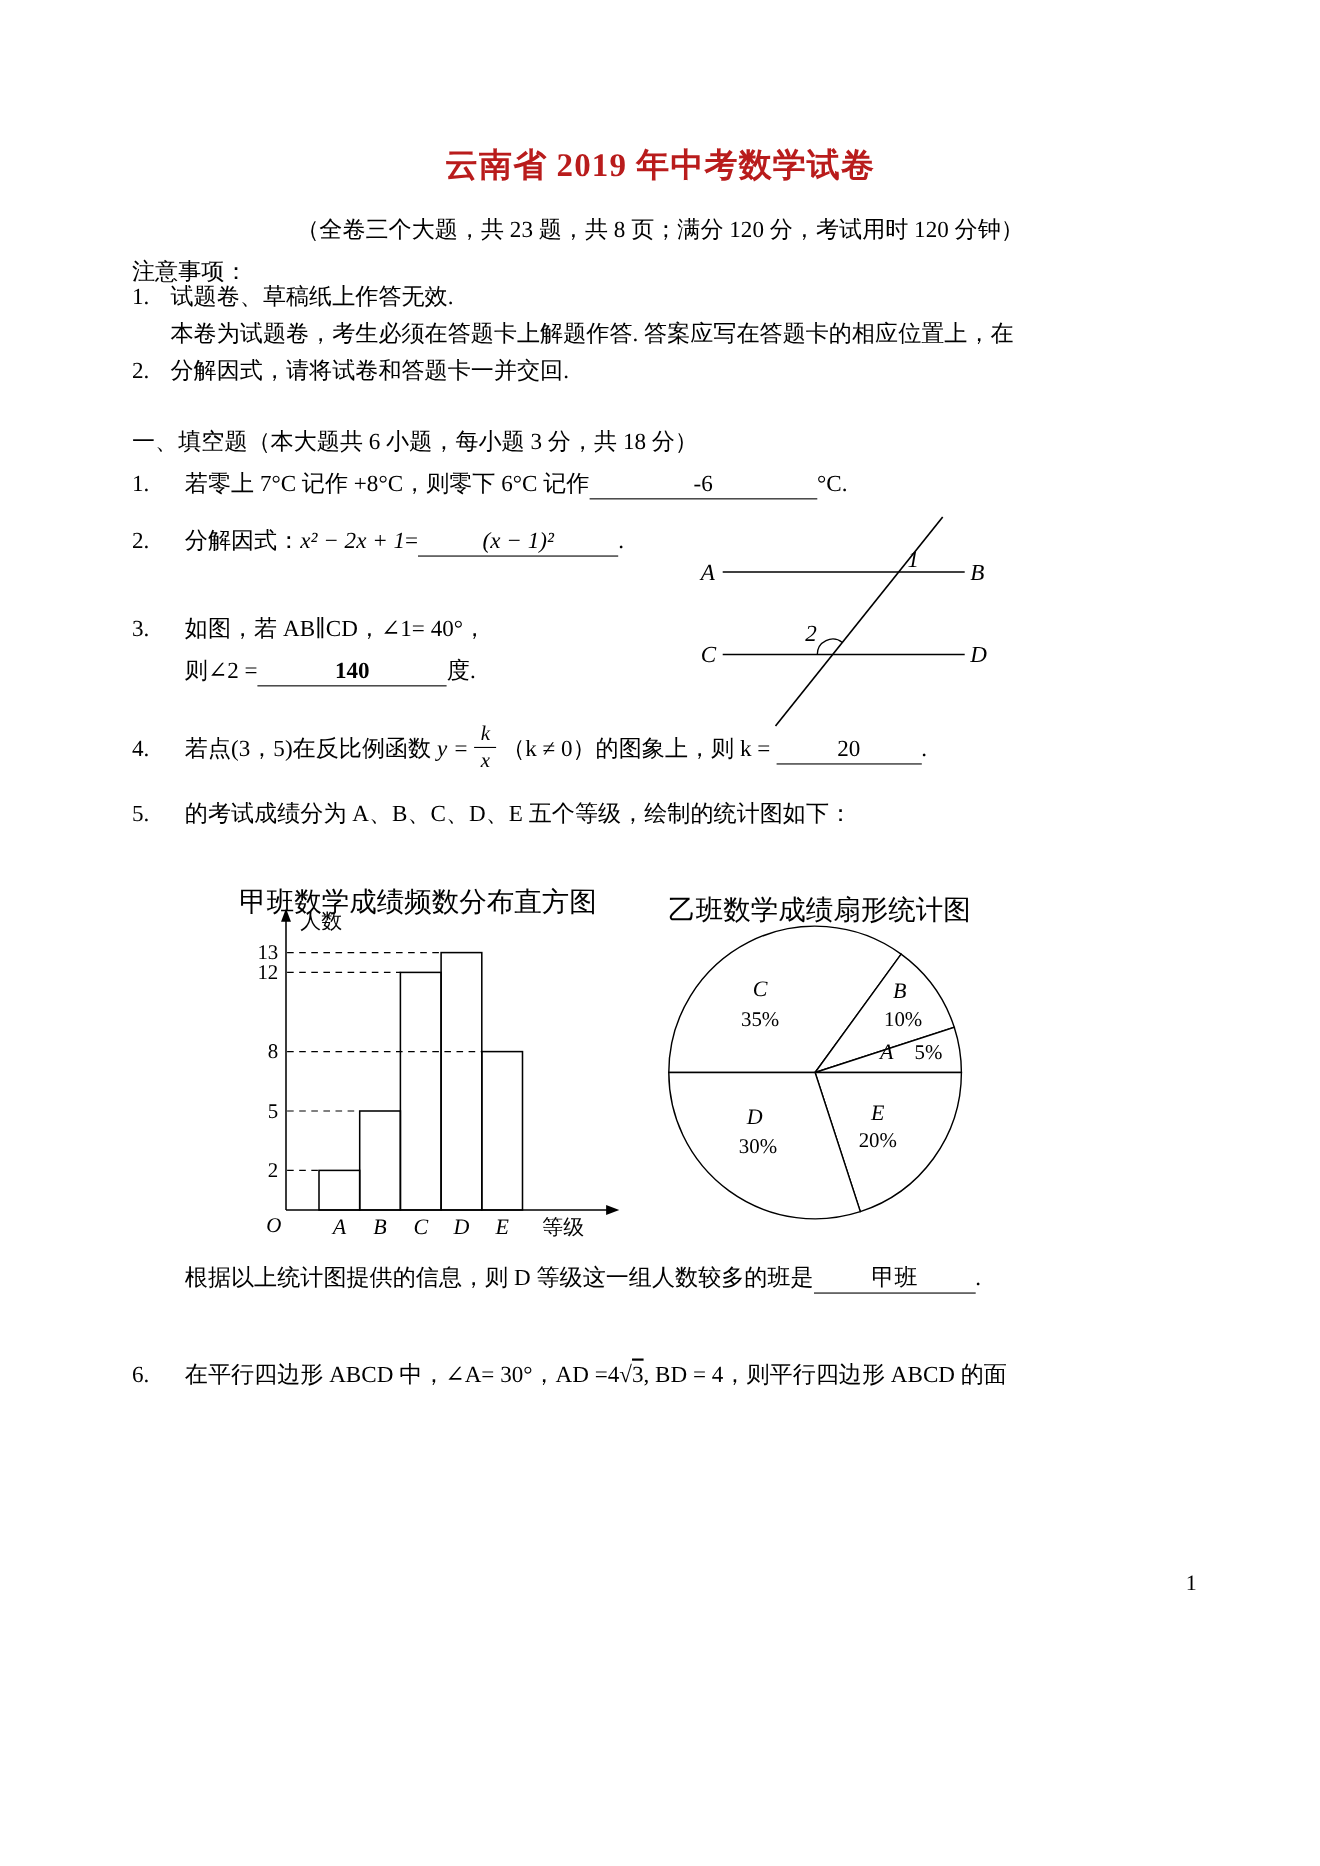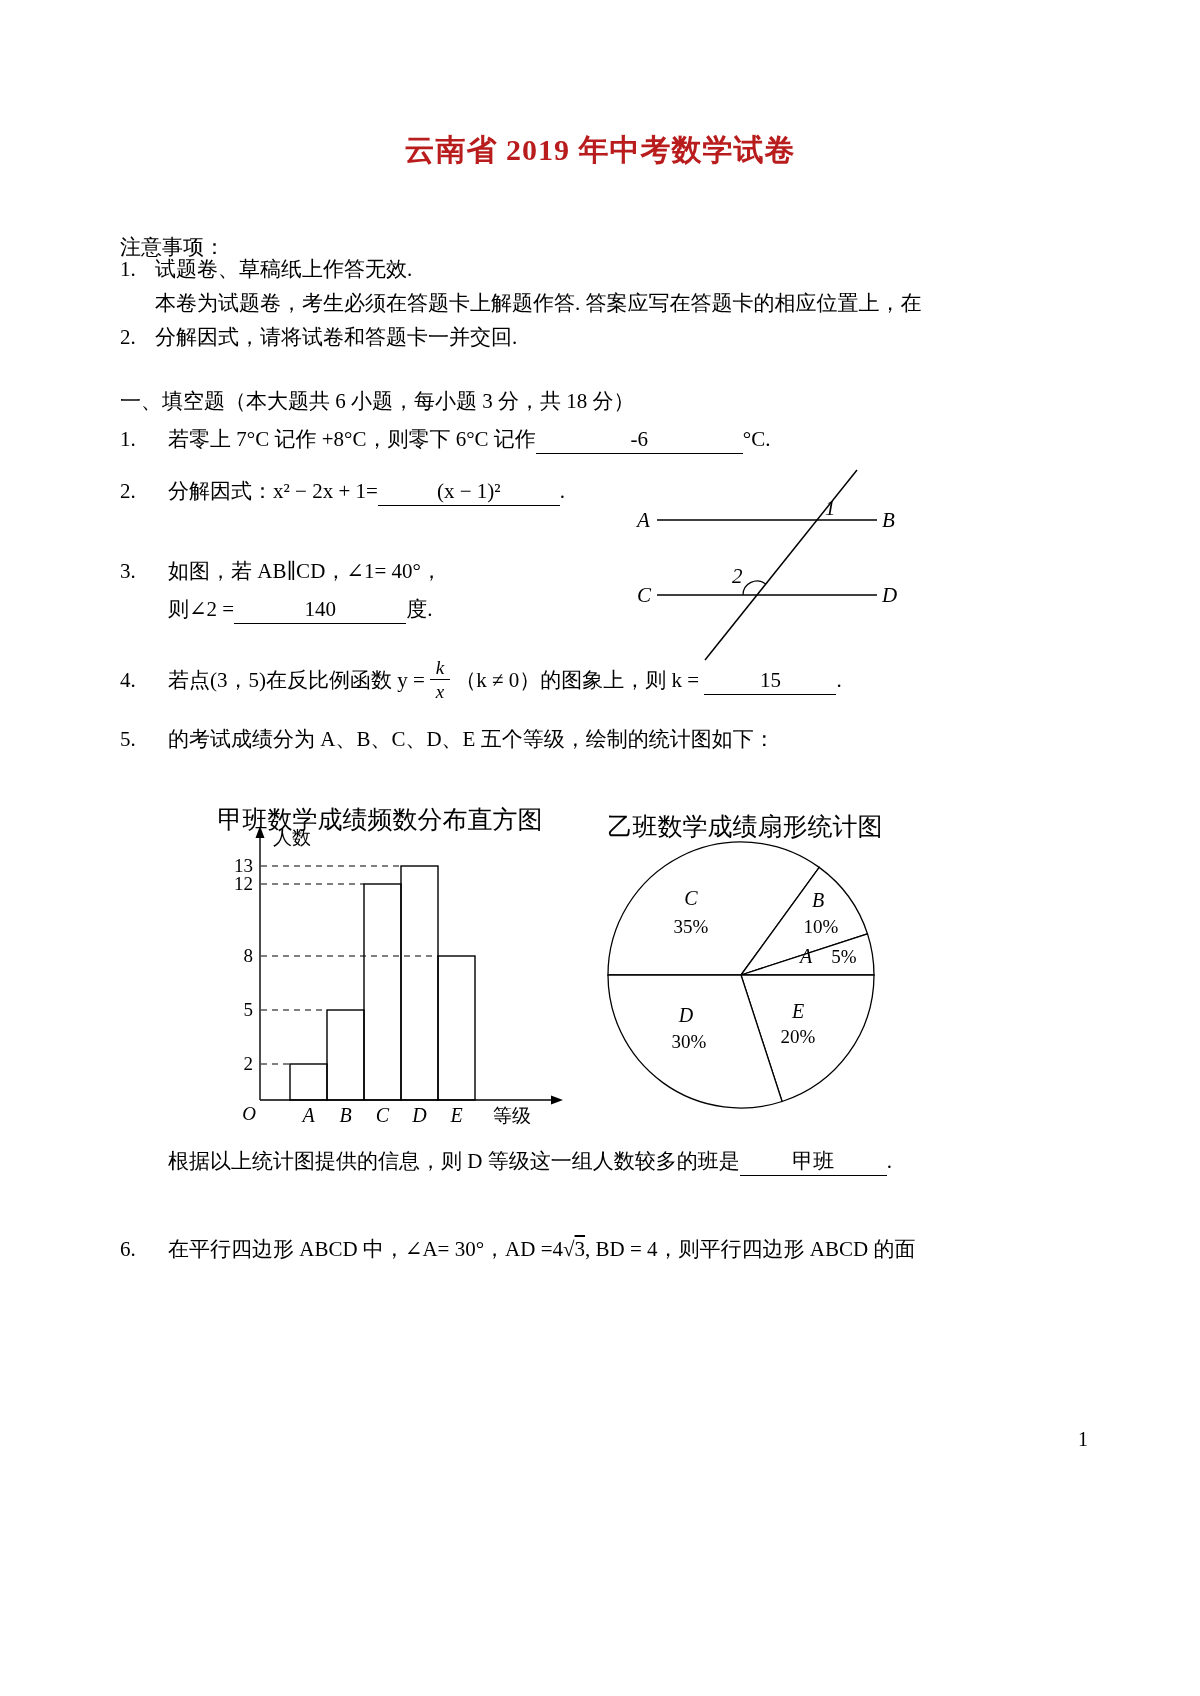--- a/index.html
+++ b/index.html
@@ -10,23 +10,23 @@
          font-size:30px;font-weight:bold;color:#b91c1c;letter-spacing:1px;}
   .subtitle{position:absolute;top:194px;left:0;width:100%;text-align:center;}
   .notice-heading{position:absolute;top:230px;left:120px;line-height:34px;}
   .nitem{position:absolute;left:120px;padding-left:35px;width:900px;line-height:34px;}
   .nitem .inum{position:absolute;left:0;top:0;}
   .sect{position:absolute;left:120px;top:384px;line-height:34px;}
   .q{position:absolute;left:120px;padding-left:48px;line-height:38px;}
   .q .qnum{position:absolute;left:0;top:0;}
   .blank{display:inline-block;border-bottom:1.5px solid #000;text-align:center;
          padding:0 6px;line-height:1.3;}
-  .b1{min-width:195px;} .b2{min-width:170px;} .b3{min-width:160px;}
+  .b1{min-width:195px;} .b2{min-width:170px;} .b3{min-width:160px;font-weight:bold;}
   .b4{min-width:120px;} .b5{min-width:135px;} .b6{min-width:270px;}
-  .mi{margin-top:36px;}
+  .mi{font-style:italic;margin-top:36px;}
   .q4row{line-height:60px;}
   .frac{display:inline-block;vertical-align:middle;text-align:center;margin:0 5px;transform:translateY(-3px);}
   .frac .fn{display:block;border-bottom:1.3px solid #000;padding:0 6px;font-size:19px;line-height:23px;font-style:italic;}
   .frac .fd{display:block;font-size:19px;line-height:23px;font-style:italic;}
   .rt{white-space:nowrap;}
   .rt .rr{text-decoration:overline;}
   .chart-title{position:absolute;font-size:25px;text-align:center;}
   svg text{font-family:"Liberation Serif","DejaVu Serif",serif;}
   .ax{stroke:#000;stroke-width:1.4;}
   .dash{stroke:#000;stroke-width:1.1;stroke-dasharray:6 5;}
@@ -42,20 +42,21 @@
   .dlabel{font-size:21px;font-style:italic;}
   .darc{fill:none;stroke:#000;stroke-width:1.2;}
   .pagenum{position:absolute;top:1428px;left:1078px;font-size:20px;}
 </style>
 </head>
 <body>
 
 <div class="page">
 
   <div class="title">云南省 2019 年中考数学试卷</div>
+  <div class="subtitle">（全卷三个大题，共 23 题，共 8 页；满分 120 分，考试用时 120 分钟）</div>
 
   <div class="notice-heading">注意事项：</div>
 
   <div class="nitem" style="top:252px">
     <span class="inum">1.</span>
     <div>试题卷、草稿纸上作答无效.</div>
     <div>本卷为试题卷，考生必须在答题卡上解题作答. 答案应写在答题卡的相应位置上，在</div>
   </div>
 
   <div class="nitem" style="top:320px">
@@ -93,21 +94,21 @@
     <div>如图，若 AB∥CD，∠1= 40°，</div>
     <div>
       <span>则∠2 =</span><span class="blank b3"><span>140</span></span><span>度.</span>
     </div>
   </div>
 
   <div class="q q4row" style="top:650px">
     <span class="qnum">4.</span>
     <span>若点(3，5)在反比例函数</span>
     <span class="mi">y =</span><span class="frac"><span class="fn">k</span><span class="fd">x</span></span><span>（k ≠ 0）的图象上，则 k =</span>
-    <span class="blank b4"><span>15</span></span><span>.</span>
+    <span class="blank b4"><span>20</span></span><span>.</span>
   </div>
 
   <div class="q" style="top:722px;line-height:34px">
     <span class="qnum">5.</span>
     <div>的考试成绩分为 A、B、C、D、E 五个等级，绘制的统计图如下：</div>
   </div>
 
   <div class="chart-title" style="top:803px;left:215px;width:330px">甲班数学成绩频数分布直方图</div>
   <svg id="hist-svg" class="abs" style="top:818px;left:215px" width="360" height="316">
       <line x1="45" y1="282" x2="45" y2="18" class="ax"></line>

